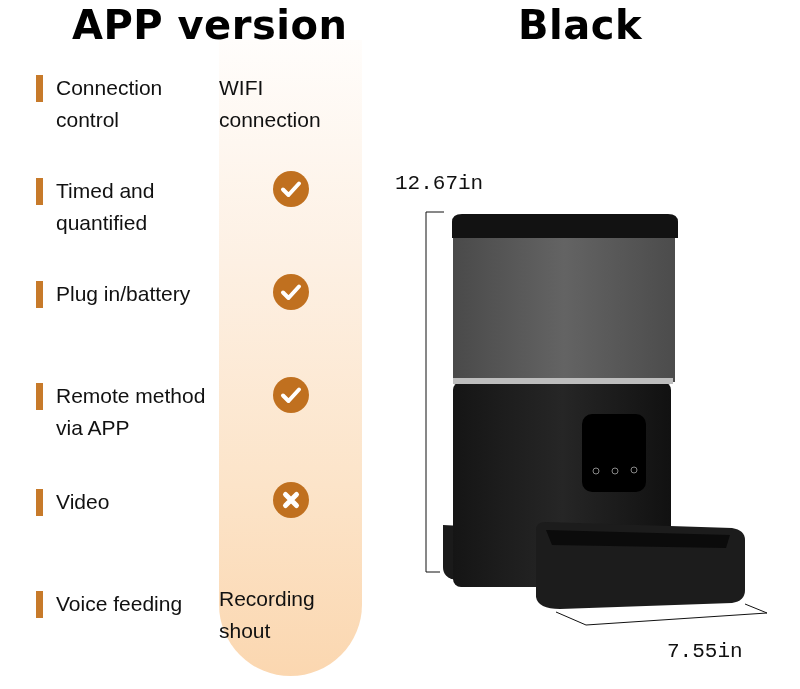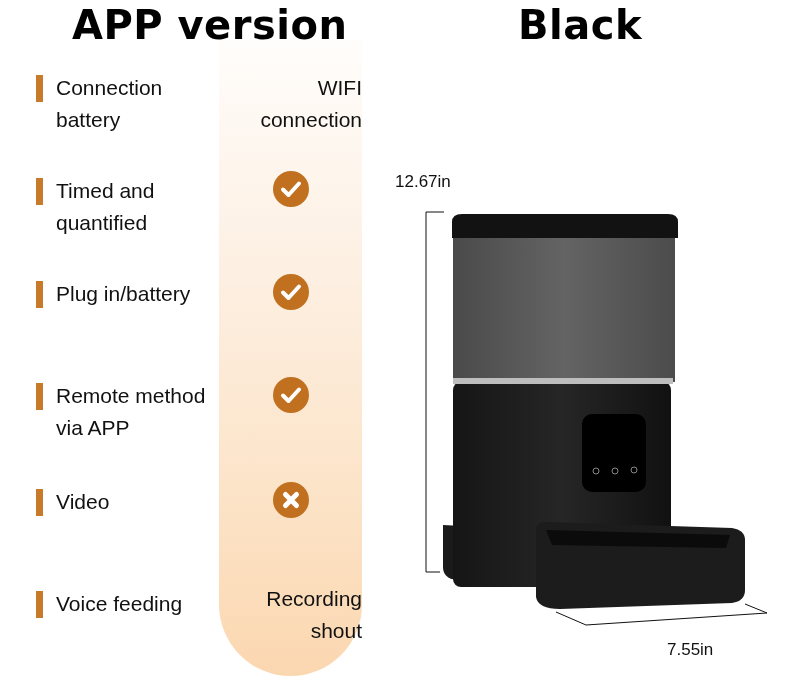--- a/index.html
+++ b/index.html
@@ -5,37 +5,37 @@
   html,body{margin:0;padding:0;background:#fff;}
   body{width:800px;height:689px;position:relative;overflow:hidden;font-family:"Liberation Sans",sans-serif;color:#111;}
   .title{position:absolute;top:2px;font-family:"DejaVu Sans",sans-serif;font-weight:bold;font-size:40px;letter-spacing:0.5px;color:#000;}
   #t-app{left:72px;}
   #t-black{left:518px;}
   .col{position:absolute;left:219px;top:40px;width:143px;height:636px;border-radius:0 0 72px 72px;
        background:linear-gradient(to bottom,#fffdfb 0%,#fdf0e3 35%,#fce4c9 70%,#fbd7b0 100%);}
   .feat{position:absolute;left:36px;}
   .bar{position:absolute;left:0;top:3px;width:7px;height:27px;background:#c77a2a;}
   .flabel{position:absolute;left:20px;top:0;font-size:21px;line-height:32px;white-space:nowrap;}
-  .val{position:absolute;left:219px;width:143px;text-align:right;font-size:21px;line-height:32px;}
+  .val{position:absolute;left:219px;width:143px;text-align:left;font-size:21px;line-height:32px;}
   .ico{position:absolute;left:273px;width:36px;height:36px;border-radius:50%;background:#c0701f;}
   .ico svg{position:absolute;left:0;top:0;}
-  .dim{position:absolute;font-size:17px;color:#111;}
+  .dim{position:absolute;font-size:21px;color:#111;font-family:Liberation Mono, monospace;}
   svg.prod{position:absolute;left:0;top:0;}
 </style>
 </head>
 <body>
 
 <div class="title" id="t-app">APP version</div>
 <div class="title" id="t-black">Black</div>
 
 <div class="col"></div>
 
 <div class="feat" style="top:72px;">
   <div class="bar"></div>
-  <div class="flabel"><span>Connection</span><br><span>battery</span></div>
+  <div class="flabel"><span>Connection</span><br><span>control</span></div>
 </div>
 <div class="val" style="top:72px;"><span>WIFI</span><br><span>connection</span></div>
 
 <div class="feat" style="top:175px;">
   <div class="bar"></div>
   <div class="flabel"><span>Timed and</span><br><span>quantified</span></div>
 </div>
 <div class="ico" style="top:171px;">
   <svg width="36" height="36" viewBox="0 0 36 36">
       <path d="M10 18.5 L15.5 24 L26 12.5" fill="none" stroke="#fff" stroke-width="4" stroke-linecap="round" stroke-linejoin="round"></path>

